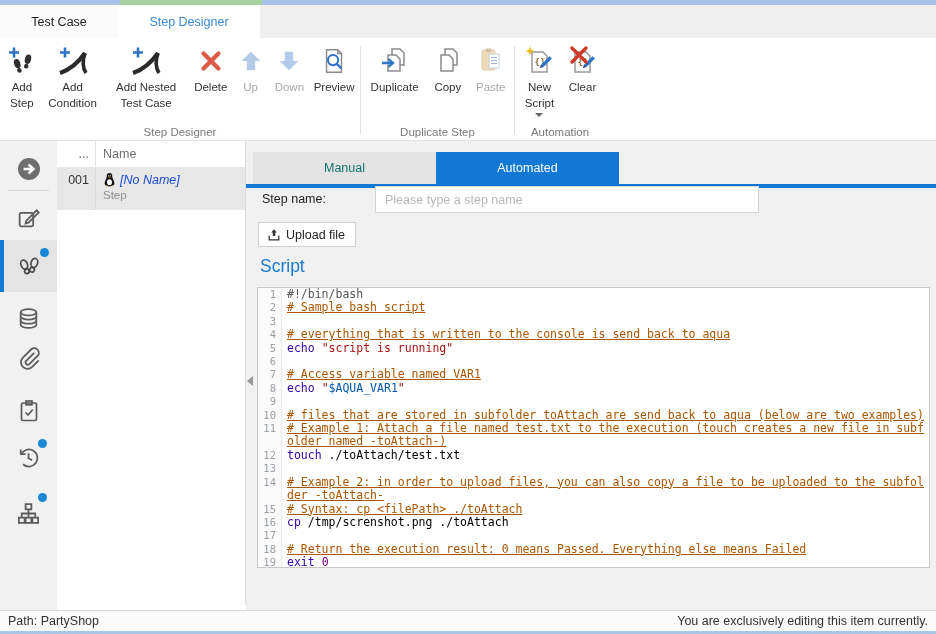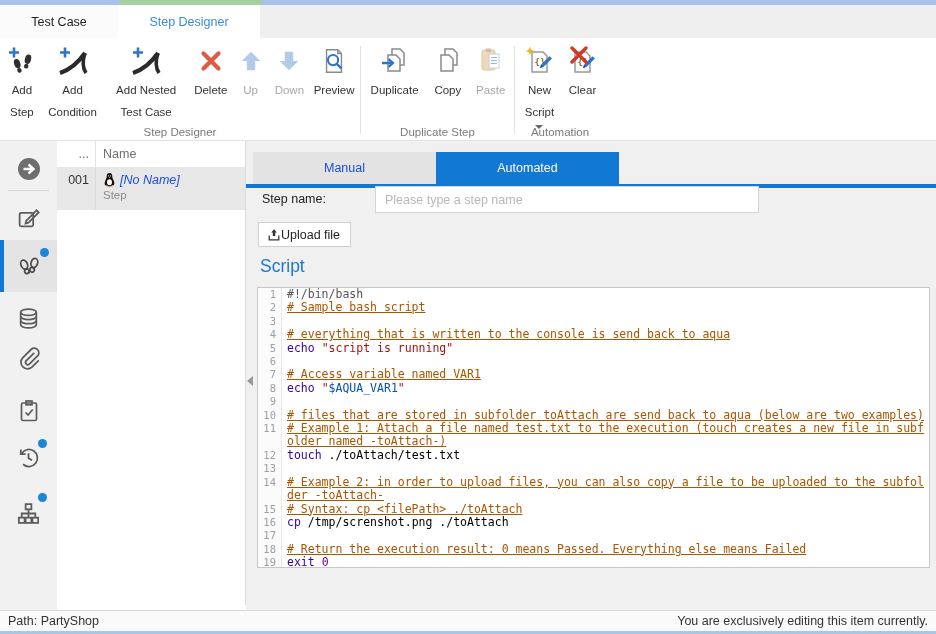--- a/index.html
+++ b/index.html
@@ -17,21 +17,21 @@
   .wtab { width:118px; display:flex; align-items:center; justify-content:center; font-size:12.5px; cursor:default; }
   .wtab.inactive { background:#fbfbfb; color:#222; }
   .wtab.active { width:142px; background:#fff; color:#3a8bd8; }
   
   .ribbon { position:absolute; top:38px; left:0; width:936px; height:103px; background:#fff; border-bottom:1px solid #e3e3e3; display:flex; }
   .rgroup { position:relative; display:flex; align-items:flex-start; padding:4px 2px 0 2px; }
   .rsep { width:1px; background:#e2e2e2; margin:8px 0 6px 0; }
   .rgroup-label { position:absolute; bottom:2px; left:0; right:0; text-align:center; font-size:11.5px; color:#7a7a7a; white-space:nowrap; }
   .rbtn { display:flex; flex-direction:column; align-items:center; padding:1px 3px; cursor:default; }
   .ricon { height:36px; display:flex; align-items:center; justify-content:center; }
-  .rlabel { font-size:11.5px; line-height:22px; color:#333; text-align:center; white-space:pre-line; }
+  .rlabel { font-size:11.5px; line-height:16px; color:#333; text-align:center; white-space:pre-line; }
   .rbtn.disabled .rlabel { color:#a8a8a8; }
   .caret-down { width:0; height:0; border-left:4px solid transparent; border-right:4px solid transparent; border-top:4px solid #666; margin-top:2px; }
   
   .sidebar { position:absolute; top:141px; left:0; width:57px; height:469px; background:#f1f1f1; }
   .sb-item { position:absolute; left:0; width:57px; height:44px; display:flex; align-items:center; justify-content:center; cursor:default; }
   .sb-item.selected { background:#e4e4e4; height:52px; }
   .sb-item.selected::before { content:""; position:absolute; left:0; top:0; bottom:0; width:4px; background:#1178d4; }
   .sb-sep { position:absolute; left:8px; width:41px; height:1px; background:#d6d6d6; }
   .dot { position:absolute; width:9px; height:9px; border-radius:50%; background:#1a87d6; }
   
@@ -41,27 +41,27 @@
   .col-name { padding-left:7px; }
   .list-row { display:flex; background:#e7e7e7; min-height:42px; cursor:default; }
   .row-num { width:39px; text-align:right; padding:5px 6px 0 0; color:#333; border-right:1px solid #dcdcdc; }
   .row-body { padding:4px 0 0 7px; }
   .row-name { display:flex; align-items:center; gap:4px; color:#1d4ed8; font-style:italic; }
   .row-type { color:#8c8c8c; font-size:11.5px; margin-top:2px; }
   
   .rightpanel { position:absolute; top:141px; left:246px; width:690px; height:469px; background:#f0f0f0; }
   .ptabs { position:absolute; top:11px; left:7px; display:flex; }
   .ptab { width:183px; height:32px; display:flex; align-items:center; justify-content:center; font-size:12.5px; cursor:default; }
-  .ptab.inactive { background:#e3e3e3; color:#1d4ed8; }
+  .ptab.inactive { background:#e3e3e3; color:#0f766e; }
   .ptab.active { background:#1178d4; color:#fff; }
   .punderline { position:absolute; top:43px; left:0; width:690px; height:4px; background:#1178d4; }
   .stepname-label { position:absolute; top:51px; left:16px; color:#222; }
   .stepname-input { position:absolute; top:45px; left:129px; width:384px; height:27px; border:1px solid #d5d5d5; background:#fff; padding:12px 9px; font-size:12.5px; font-family:inherit; color:#333; }
   .stepname-input::placeholder { color:#b8b8b8; }
-  .upload-btn { position:absolute; top:81px; left:12px; height:25px; padding:0 10px 0 8px; background:#fff; border:1px solid #d0d0d0; display:flex; align-items:center; font-size:12.5px; color:#222; cursor:default; }
+  .upload-btn { position:absolute; top:81px; left:12px; height:25px; padding:0 10px 0 8px; background:#fff; border:1px solid #d0d0d0; display:flex; align-items:center; gap:5px; font-size:12.5px; color:#222; cursor:default; }
   .script-title { position:absolute; top:115px; left:14px; font-size:17.5px; color:#1779d2; }
   .collapse-arrow { position:absolute; top:235px; left:1px; width:0; height:0; border-top:5px solid transparent; border-bottom:5px solid transparent; border-right:6px solid #999; }
   
   .editor { position:absolute; top:146px; left:11px; width:673px; height:281px; background:#fff; border:1px solid #c8c8c8; overflow:hidden; display:flex; flex-direction:column; font-family:"DejaVu Sans Mono","Liberation Mono",monospace; font-size:11.5px; line-height:13.4px; }
   .cline { display:flex; }
   .gut { flex:0 0 24px; text-align:right; padding-right:5px; color:#9aa0a6; background:#fbfbfb; border-right:1px solid #eaeaea; font-size:10.5px; }
   .ctext { flex:1; padding-left:5px; white-space:pre-wrap; word-break:break-all; min-height:13.4px; color:#000; }
   .tk-meta { color:#555; }
   .tk-com  { color:#a50;text-decoration:underline; }
   .tk-b    { color:#30a; }

